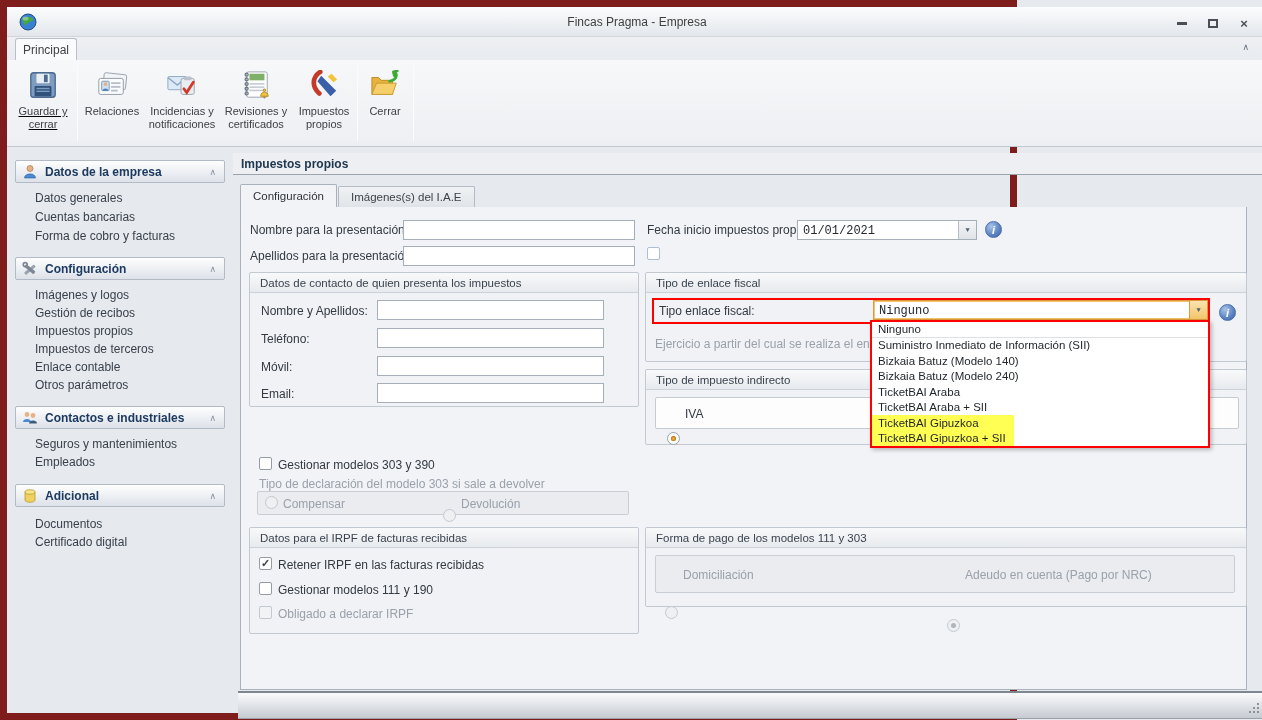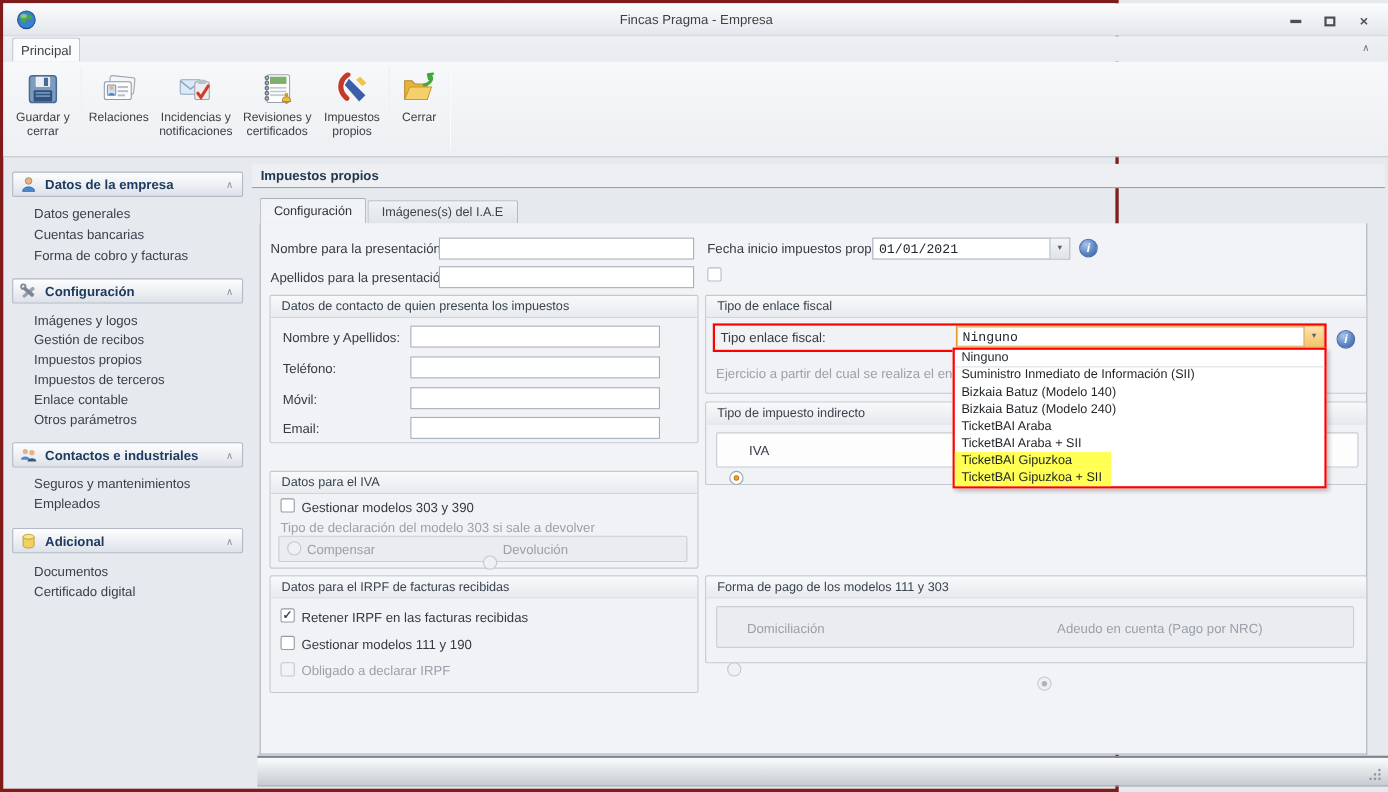--- a/index.html
+++ b/index.html
@@ -1,18 +1,18 @@
 <!DOCTYPE html>
 <html><head>
 <meta charset="utf-8">
 <style>
   * { margin:0; padding:0; box-sizing:border-box; }
   html,body { width:1262px; height:720px; }
   body { font-family:"Liberation Sans", sans-serif; background:#e6e9ee; overflow:hidden; }
-  #app { position:relative; width:1017px; height:720px; background:#e6e9ee; border:3px solid #7f1d1d; }
+  #app { position:relative; width:1017px; height:720px; background:#e6e9ee; border:7px solid #7f1d1d; }
   .abs { position:absolute; }
 
   
   .titlebar { left:0; top:0; width:1260px; height:30px;
     background:linear-gradient(#fbfcfd,#e3e7ec); border-bottom:1px solid #d2d7dd; }
   .win-title { left:0; top:8px; width:1260px; text-align:center; font-size:12px; color:#3f3f3f; }
   .winbtn { top:9px; width:24px; height:15px; display:flex; align-items:center; justify-content:center; cursor:default; }
   .glyph-min { width:10px; height:3px; background:#4b4f55; }
   .glyph-restore { width:10px; height:9px; border:2px solid #4b4f55; }
   .glyph-close { font-size:13px; font-weight:bold; color:#4b4f55; line-height:1; }
@@ -119,21 +119,21 @@
         <span class="glyph-close">×</span>
       </div>
   </div>
 
   <div class="abs tabrow">
     <div class="abs ribbon-tab">Principal</div>
     <div class="abs ribbon-collapse">∧</div>
   </div>
 
   <div class="abs ribbon">
-    <div class="abs rbtn" style="left:6px;width:60px;">
+    <div class="abs rbtn" style="left:6px;width:60px;text-decoration:underline;">
       <span class="ric">
         <svg width="30" height="30" viewBox="0 0 32 32">
           <rect x="3" y="3" width="26" height="26" rx="3" fill="#7d9cc0" stroke="#4a6a90" stroke-width="1.5"></rect>
           <rect x="9" y="4" width="14" height="10" rx="1" fill="#e9eef3"></rect>
           <rect x="17" y="5" width="4" height="8" fill="#4a6a90"></rect>
           <rect x="7" y="17" width="18" height="11" rx="1" fill="#31527a"></rect>
           <rect x="9" y="19" width="14" height="1.5" fill="#7d9cc0"></rect>
           <rect x="9" y="22" width="14" height="1.5" fill="#7d9cc0"></rect>
         </svg>
       </span>
@@ -306,25 +306,20 @@
   </div>
   <div class="abs flabel" style="left:254px;top:297px;">Nombre y Apellidos:</div>
   <div class="abs tinput" style="left:370px;top:293px;width:227px;"></div>
   <div class="abs flabel" style="left:254px;top:325px;">Teléfono:</div>
   <div class="abs tinput" style="left:370px;top:321px;width:227px;"></div>
   <div class="abs flabel" style="left:254px;top:353px;">Móvil:</div>
   <div class="abs tinput" style="left:370px;top:349px;width:227px;"></div>
   <div class="abs flabel" style="left:254px;top:380px;">Email:</div>
   <div class="abs tinput" style="left:370px;top:376px;width:227px;"></div>
 
-  <div class="abs groupbox" style="left:242px;top:425px;width:390px;height:89px;">
-    <div class="grouphead">
-      <span>Datos para el IVA</span>
-    </div>
-  </div>
   <div class="abs cb" style="left:252px;top:450px;"></div>
   <div class="abs flabel" style="left:271px;top:451px;">Gestionar modelos 303 y 390</div>
   <div class="abs flabel dim" style="left:252px;top:470px;">Tipo de declaración del modelo 303 si sale a devolver</div>
   <div class="abs sunken" style="left:250px;top:484px;width:372px;height:24px;"></div>
   <div class="abs radio disabled" style="left:258px;top:489px;"></div>
   <div class="abs flabel dim" style="left:276px;top:490px;">Compensar</div>
   <div class="abs radio disabled" style="left:436px;top:489px;"></div>
   <div class="abs flabel dim" style="left:454px;top:490px;">Devolución</div>
 
   <div class="abs groupbox" style="left:242px;top:520px;width:390px;height:107px;">

